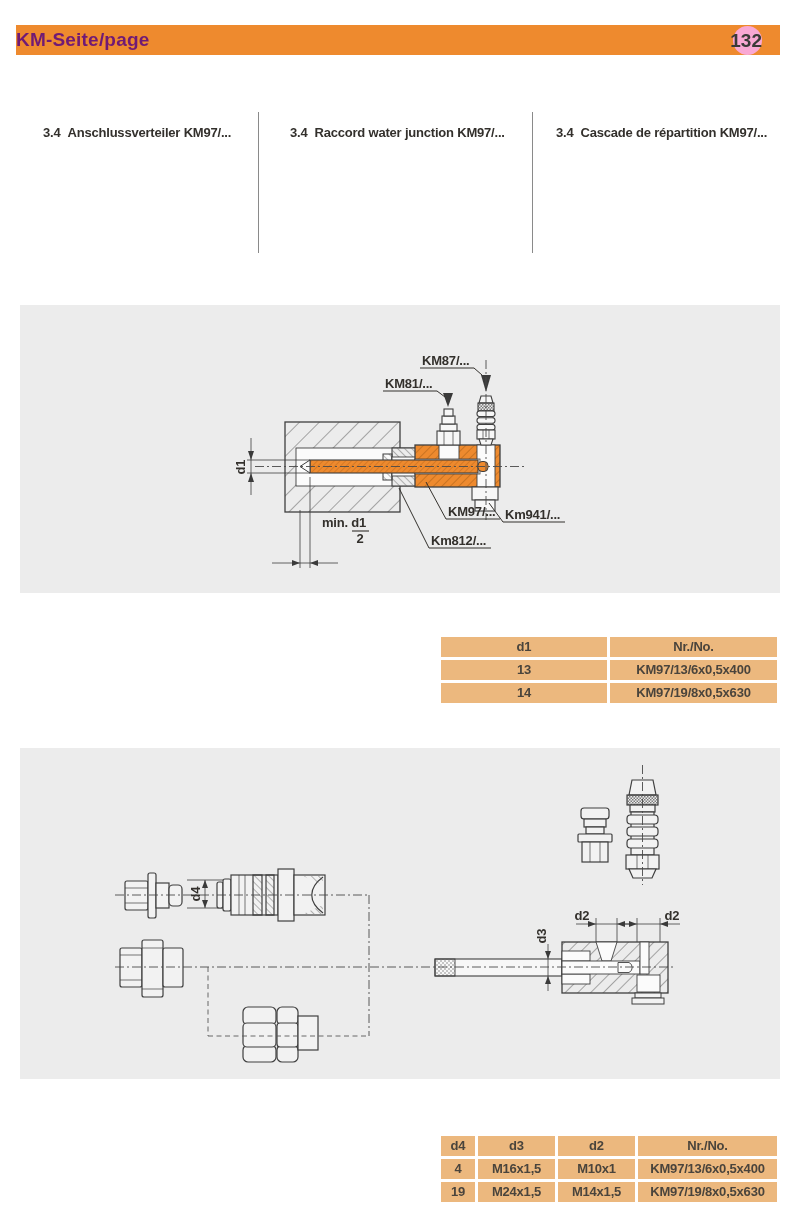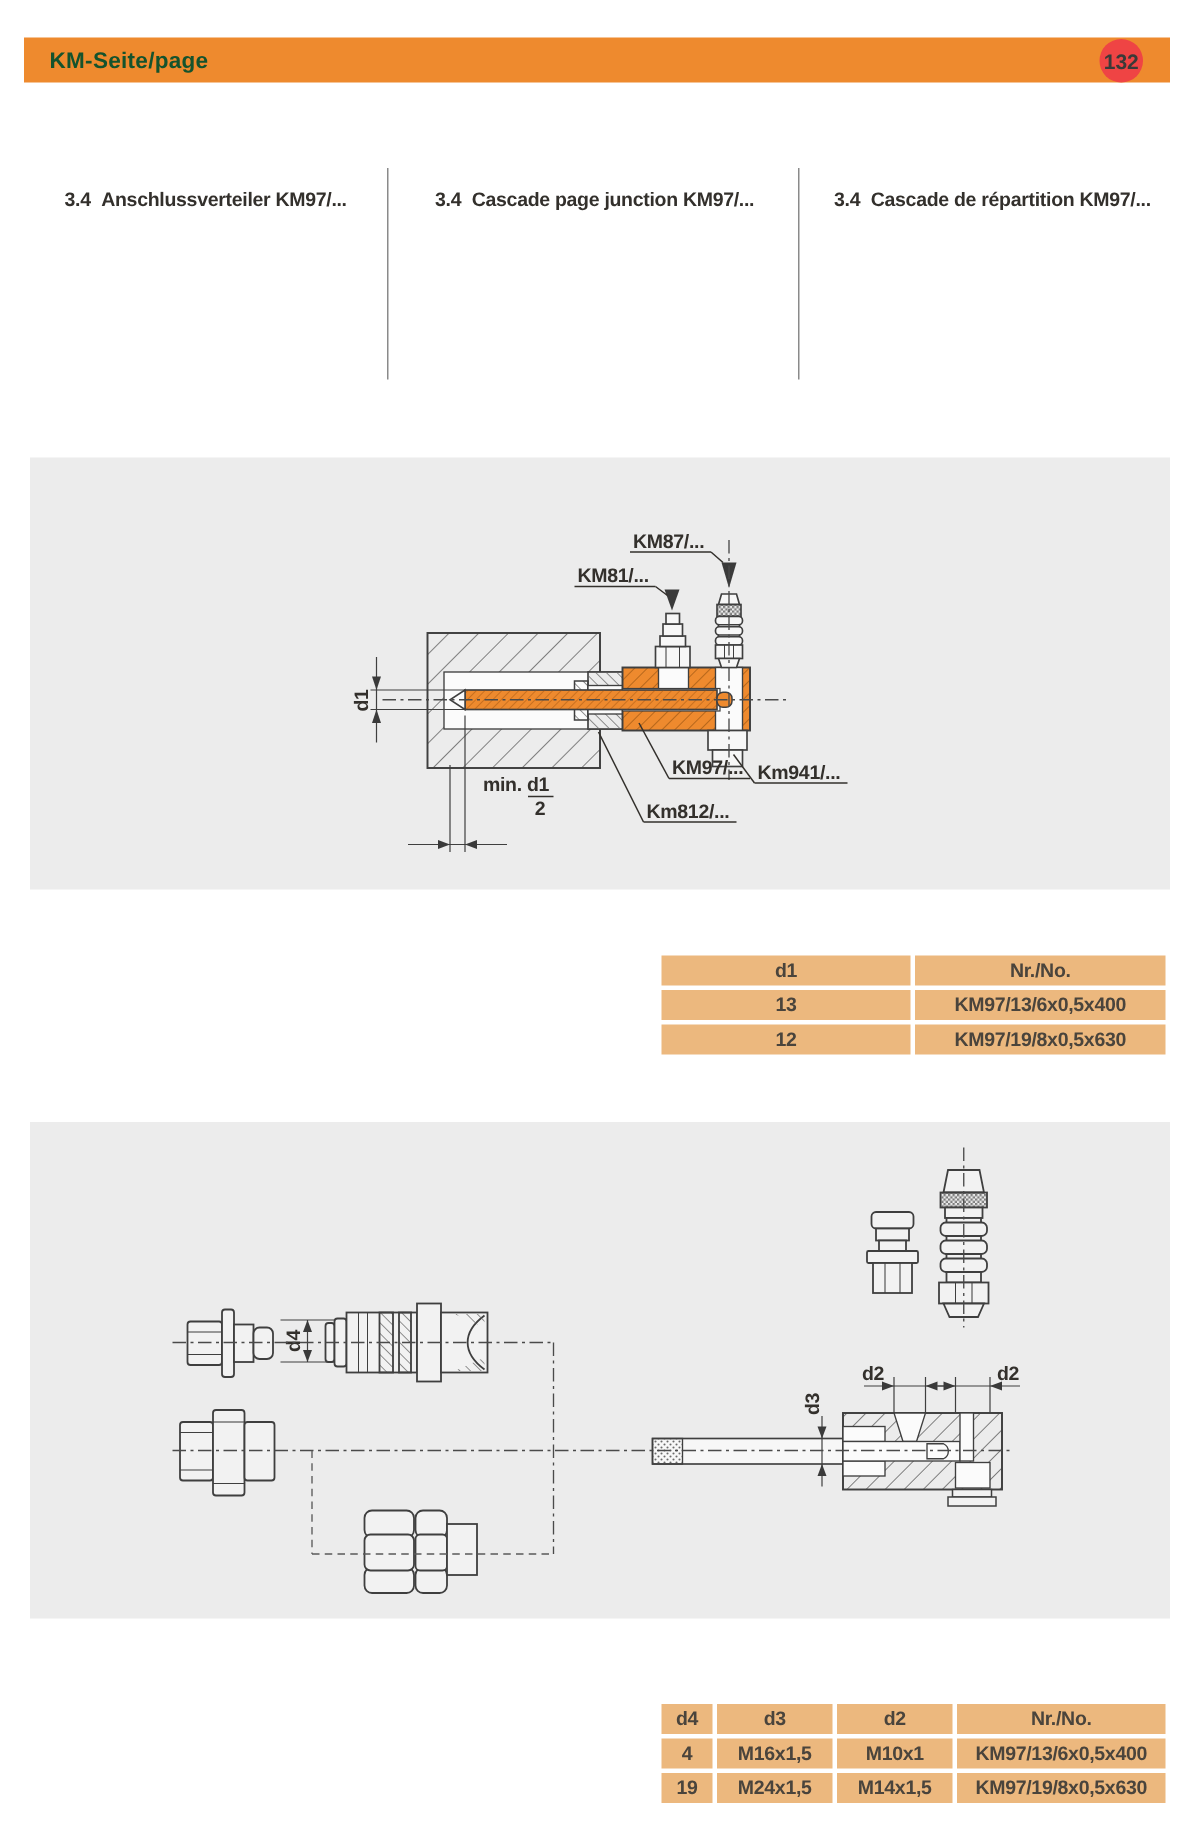--- a/index.html
+++ b/index.html
@@ -7,26 +7,26 @@
     width:800px;height:1225px;position:relative;background:#ffffff;
     font-family:"Liberation Sans",sans-serif;color:#33302c;overflow:hidden;
   }
   .abs{position:absolute;}
   
   .header-bar{
     left:16px;top:25px;width:764px;height:30px;background:#ee8a2e;
     display:flex;align-items:center;
   }
   .header-title{
-    color:#14532d;font-weight:bold;font-size:15px;padding-left:17px;letter-spacing:.2px;
+    color:#701a75;font-weight:bold;font-size:19px;letter-spacing:.2px;
   }
   .page-circle{
-    left:733px;top:26px;width:29px;height:29px;background:#ef4444;border-radius:50%;
-    display:flex;align-items:center;justify-content:center;
-    font-size:14px;font-weight:600;color:#3a3a38;
+    left:733px;top:26px;width:29px;height:29px;background:#f9a8d4;border-radius:50%;
+    display:flex;align-items:center;justify-content:flex-end;
+    font-size:19px;font-weight:600;color:#3a3a38;
   }
   
   .col-heading{
     top:125px;font-size:13px;font-weight:bold;letter-spacing:-.2px;color:#33302c;
     display:flex;gap:7px;white-space:nowrap;
   }
   .vdiv{width:1px;background:#8a8a8a;top:112px;height:141px;}
   
   .panel{left:20px;width:760px;background:#ececec;}
   
@@ -51,21 +51,21 @@
 <div class="abs page-circle">
   <span>132</span>
 </div>
 
 <div class="abs col-heading" style="left:43px;">
   <span>3.4</span>
   <span>Anschlussverteiler KM97/...</span>
 </div>
 <div class="abs col-heading" style="left:290px;">
   <span>3.4</span>
-  <span>Cascade page junction KM97/...</span>
+  <span>Raccord water junction KM97/...</span>
 </div>
 <div class="abs col-heading" style="left:556px;">
   <span>3.4</span>
   <span>Cascade de répartition KM97/...</span>
 </div>
 <div class="abs vdiv" style="left:258px;"></div>
 <div class="abs vdiv" style="left:532px;"></div>
 
 <div class="abs panel" style="top:305px;height:288px;">
 <svg width="760" height="288" viewBox="0 0 760 288">
@@ -193,21 +193,21 @@
   <text x="485" y="214">Km941/...</text>
   <text x="411" y="240">Km812/...</text>
 </svg>
 </div>
 
 <div class="abs data-table t1" style="top:637px;">
   <div class="cell">d1</div>
   <div class="cell">Nr./No.</div>
   <div class="cell">13</div>
   <div class="cell">KM97/13/6x0,5x400</div>
-  <div class="cell">12</div>
+  <div class="cell">14</div>
   <div class="cell">KM97/19/8x0,5x630</div>
 </div>
 
 <div class="abs panel" style="top:748px;height:331px;">
 <svg width="760" height="331" viewBox="0 0 760 331">
 
   <g fill="#f2f2f2" stroke="#3f3f3f" stroke-width="1.2">
     <rect x="561" y="60" width="28" height="11" rx="3"></rect>
     <rect x="564" y="71" width="22" height="8"></rect>
     <rect x="566" y="79" width="18" height="7"></rect>

